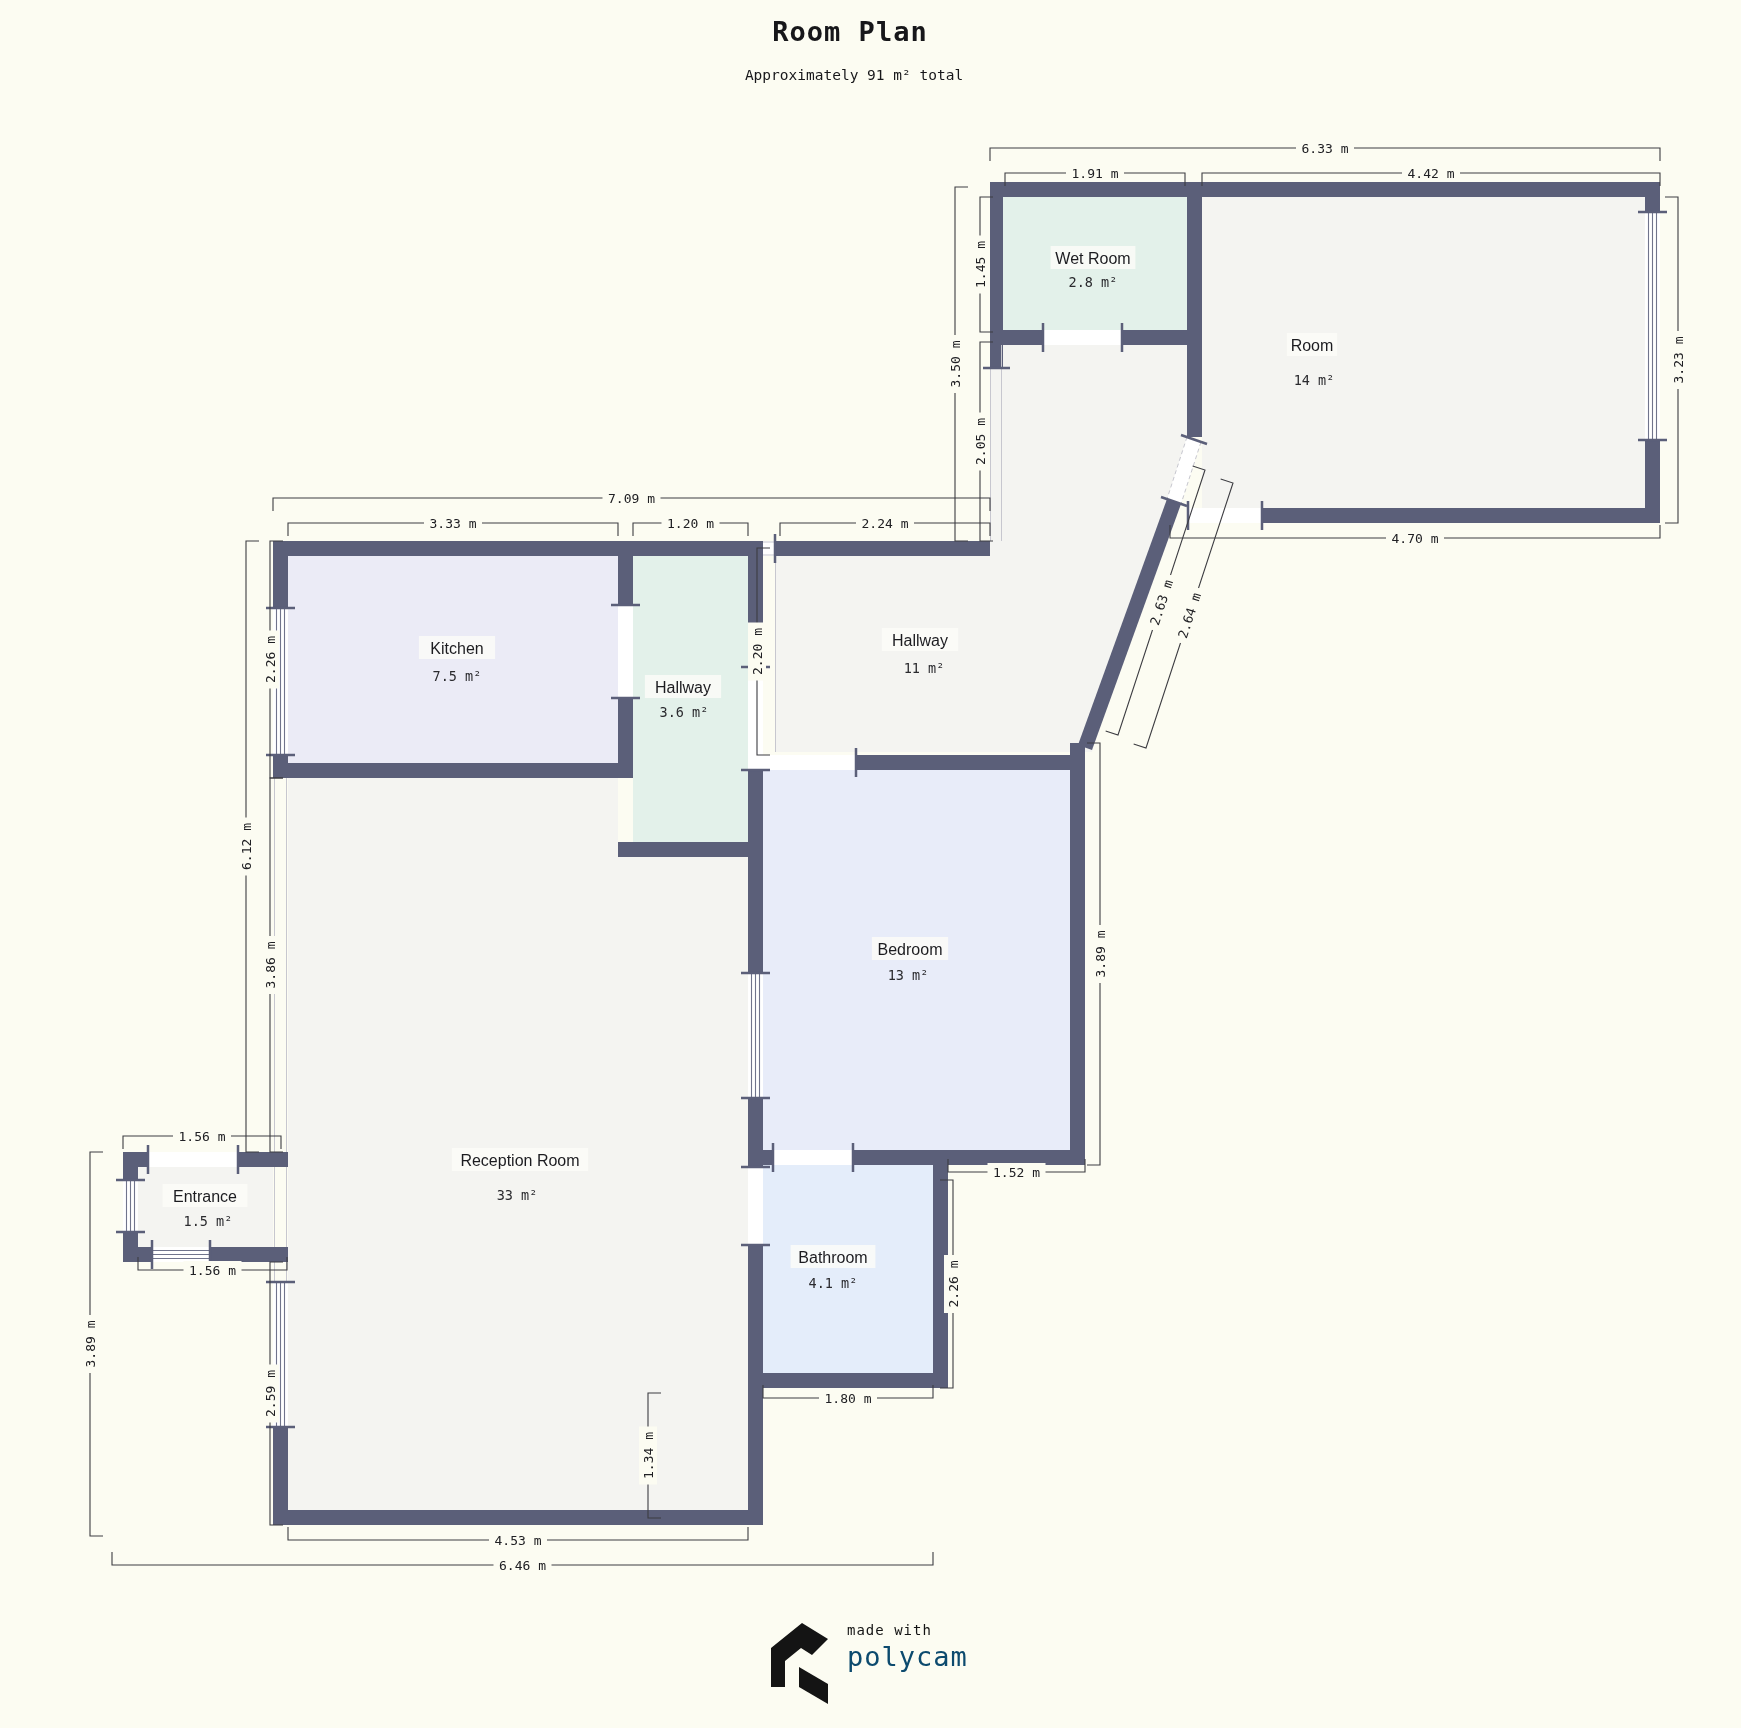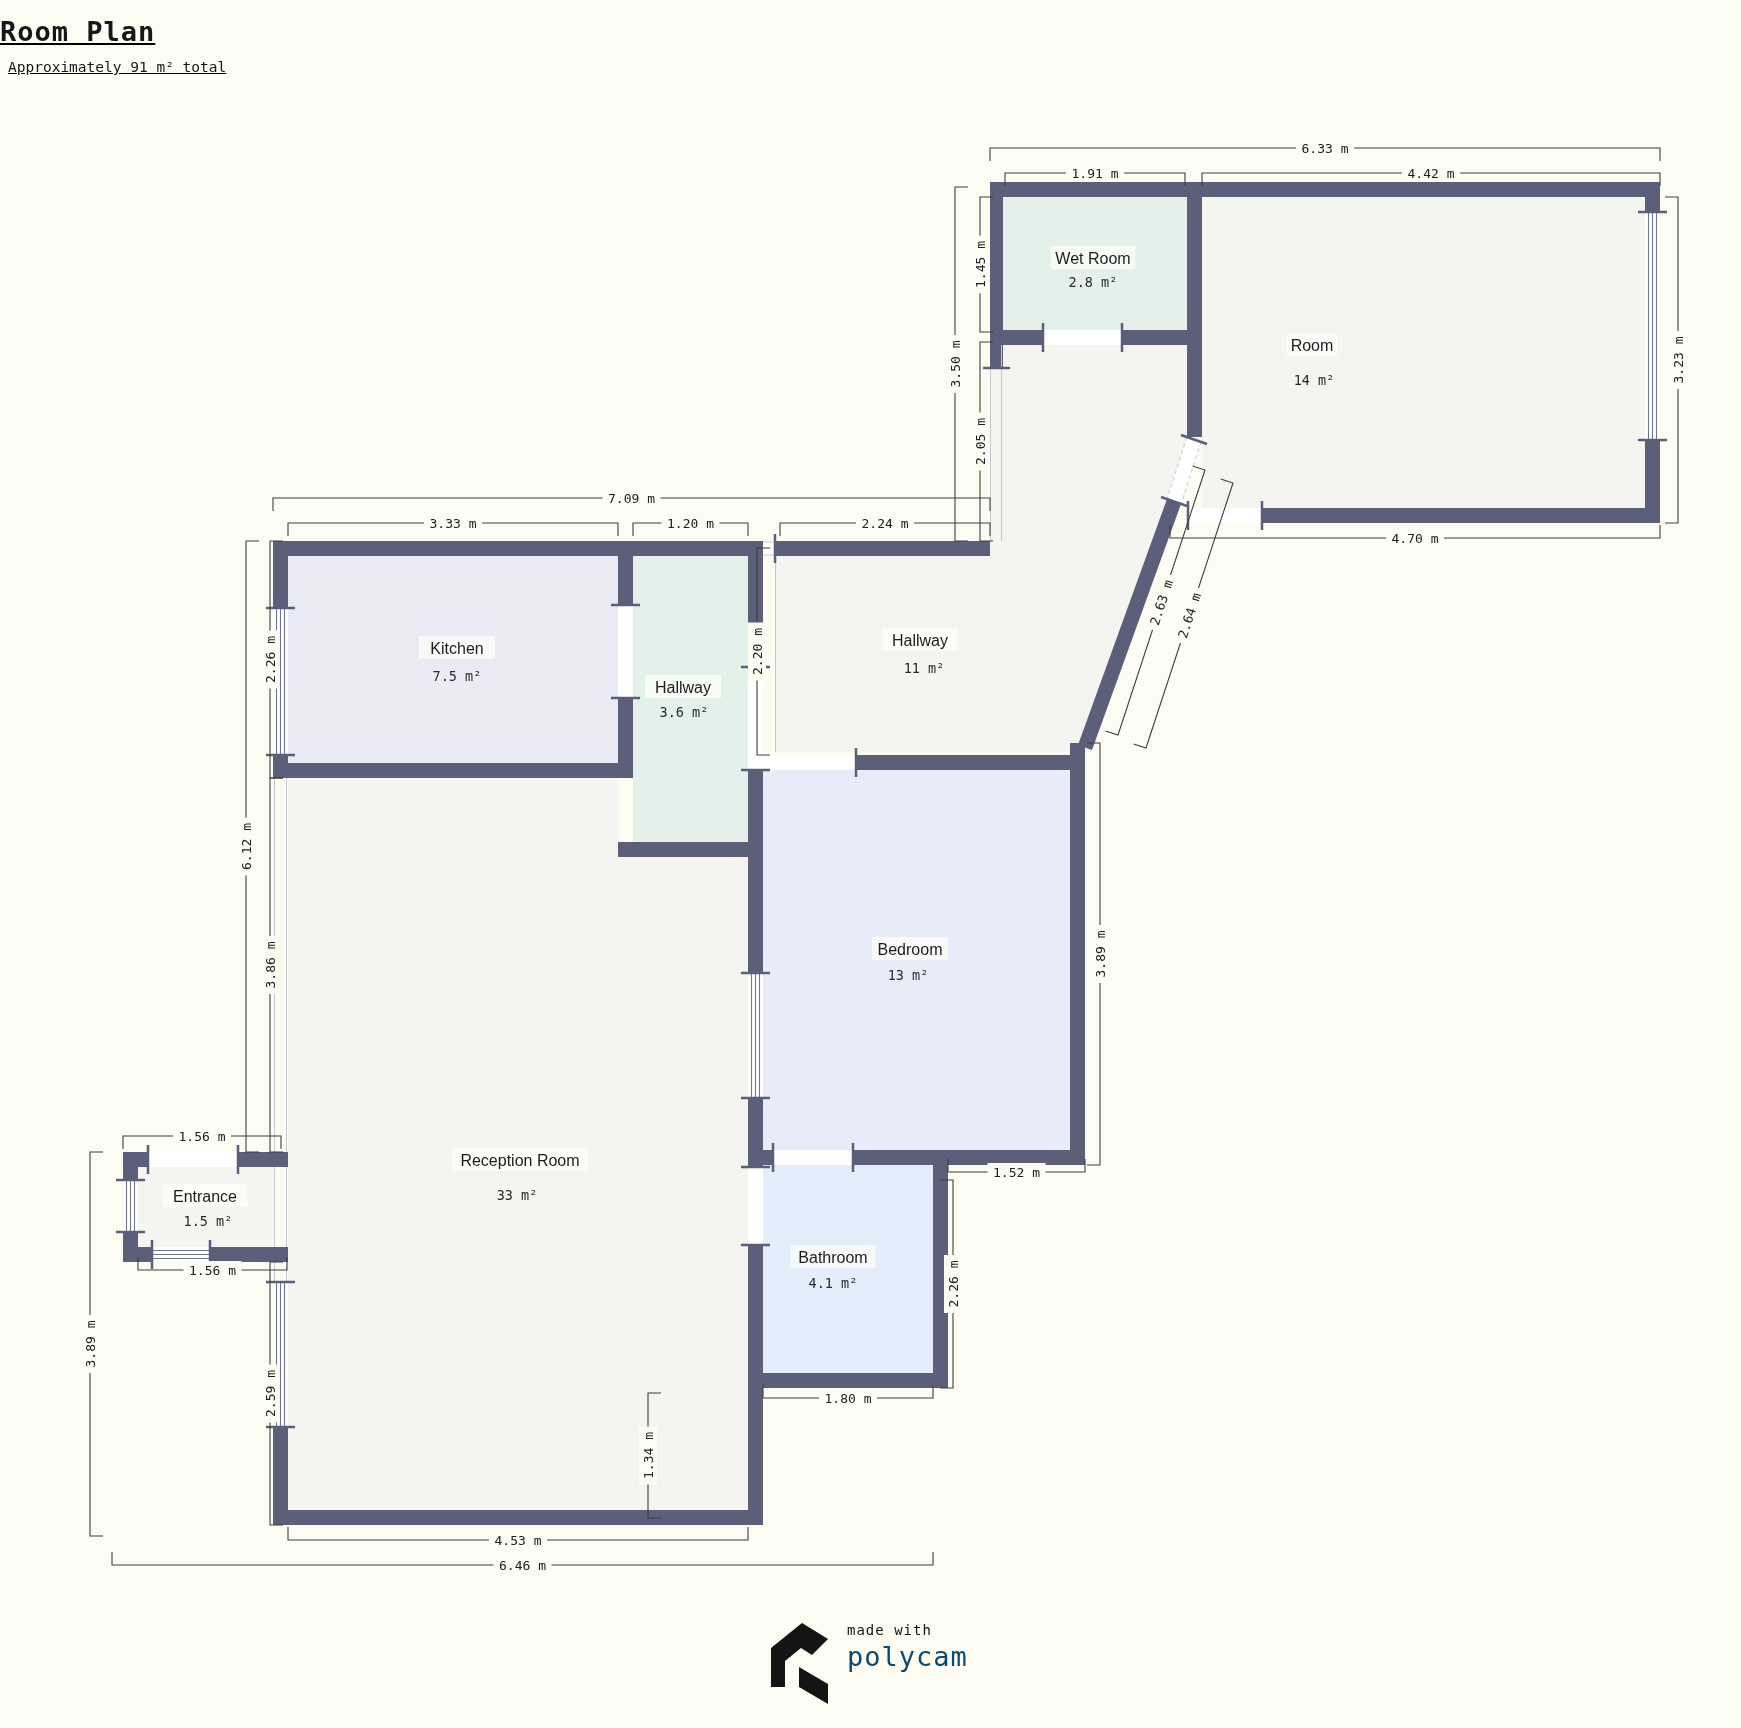--- a/index.html
+++ b/index.html
@@ -2,23 +2,23 @@
 <html style="--background: #fcfcf2; --wall: #5b5f79; --floor: #f4f4f1; --mint: #e3f1ea; --lavender: #ebebf6; --bedroom-blue: #e8ecf9; --bathroom-blue: #e4edfa;"><head>
 <meta charset="utf-8">
 <style>
   html,body{margin:0;padding:0;}
   body{
     width:1741px;height:1728px;
     background:var(--background,#fcfcf2);
     font-family:"DejaVu Sans Mono",monospace;
     position:relative;overflow:hidden;
   }
-  .titles{position:absolute;left:0;top:0;width:1700px;text-decoration:underline;}
+  .titles{position:absolute;left:0;top:0;width:1700px;text-align:center;}
   .page-title{font-size:27px;font-weight:bold;letter-spacing:1px;color:#17171a;margin-top:16px;}
-  .page-subtitle{font-size:14.5px;color:#17171a;margin-top:12px;padding-left:8px;}
+  .page-subtitle{font-size:14.5px;color:#17171a;margin-top:20px;padding-left:8px;}
   svg text{font-family:"DejaVu Sans Mono",monospace;}
   .dim-line{fill:none;stroke:#3d3d42;stroke-width:1.1px;}
   .dim-text{font-size:13px;fill:#202024;}
   .dim-bg{fill:var(--background,#fcfcf2);}
   .rname{font-family:"Liberation Sans",sans-serif;font-size:16px;fill:#1c1c20;}
   .rarea{font-size:13.5px;fill:#2a2a2e;}
   .rbg{fill:#fbfbf8;opacity:.85;}
   .w{fill:var(--wall,#5b5f79);}
   .dg{fill:#ffffff;}
   .tl{stroke:#c7c7cf;stroke-width:1px;fill:none;}

